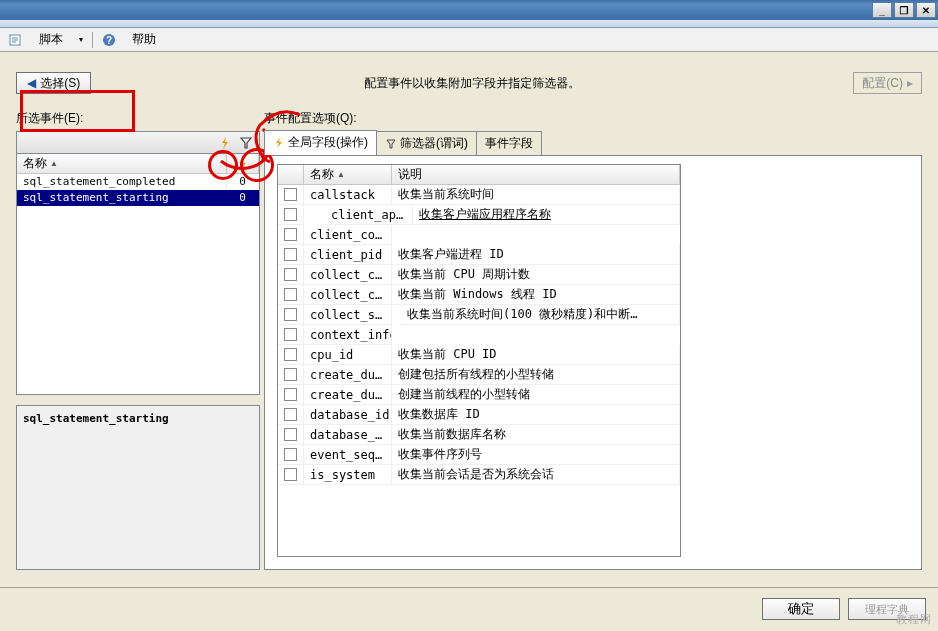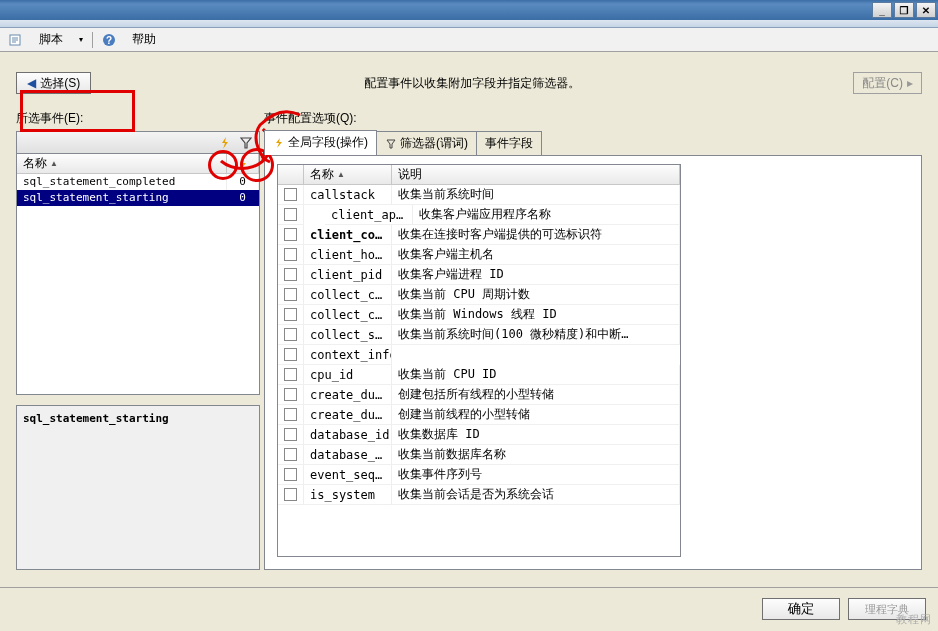--- a/index.html
+++ b/index.html
@@ -458,35 +458,27 @@
                     <span class="chk"></span>
                   </div>
                   <div class="fgrid-cell" style="width: 88px;">callstack</div>
                   <div class="fgrid-cell" style="flex: 1 1 0%;">收集当前系统时间</div>
                 </div>
                 <div class="fgrid-row">
                   <div class="fgrid-cell" style="width: 26px; justify-content: center;">
                     <span class="chk"></span>
                   </div>
                   <div class="fgrid-cell" style="width: 88px; margin-left: 21px;">client_ap…</div>
-                  <div class="fgrid-cell" style="flex: 1 1 0%;">收集客户端应用程序名称</div>
-                </div>
-                <div class="fgrid-row">
-                  <div class="fgrid-cell" style="width: 26px; justify-content: center;">
-                    <span class="chk"></span>
-                  </div>
-                  <div class="fgrid-cell" style="width: 88px; font-weight: bold;">client_co…</div>
-                  <div class="fgrid-cell" style="flex: 1 1 0%;">收集在连接时客户端提供的可选标识符</div>
-                </div>
-                <div class="fgrid-row">
-                  <div class="fgrid-cell" style="width: 26px; justify-content: center;">
-                    <span class="chk"></span>
-                  </div>
-                  <div class="fgrid-cell" style="width: 88px;">client_ho…</div>
-                  <div class="fgrid-cell" style="flex: 1 1 0%;">收集客户端主机名</div>
+                  <div class="fgrid-cell" style="flex: 1 1 0%; text-decoration: underline;">收集客户端应用程序名称</div>
+                </div>
+                <div class="fgrid-row">
+                  <div class="fgrid-cell" style="width: 26px; justify-content: center;">
+                    <span class="chk"></span>
+                  </div>
+                  <div class="fgrid-cell" style="width: 88px;">client_co…</div>
                 </div>
                 <div class="fgrid-row">
                   <div class="fgrid-cell" style="width: 26px; justify-content: center;">
                     <span class="chk"></span>
                   </div>
                   <div class="fgrid-cell" style="width: 88px;">client_pid</div>
                   <div class="fgrid-cell" style="flex: 1 1 0%;">收集客户端进程 ID</div>
                 </div>
                 <div class="fgrid-row">
                   <div class="fgrid-cell" style="width: 26px; justify-content: center;">
@@ -500,21 +492,21 @@
                     <span class="chk"></span>
                   </div>
                   <div class="fgrid-cell" style="width: 88px;">collect_c…</div>
                   <div class="fgrid-cell" style="flex: 1 1 0%;">收集当前 Windows 线程 ID</div>
                 </div>
                 <div class="fgrid-row">
                   <div class="fgrid-cell" style="width: 26px; justify-content: center;">
                     <span class="chk"></span>
                   </div>
                   <div class="fgrid-cell" style="width: 88px;">collect_s…</div>
-                  <div class="fgrid-cell" style="flex: 1 1 0%;">收集当前系统时间(100 微秒精度)和中断…</div>
+                  <div class="fgrid-cell" style="flex: 1 1 0%; margin-left: 9px;">收集当前系统时间(100 微秒精度)和中断…</div>
                 </div>
                 <div class="fgrid-row">
                   <div class="fgrid-cell" style="width: 26px; justify-content: center;">
                     <span class="chk"></span>
                   </div>
                   <div class="fgrid-cell" style="width: 88px;">context_info</div>
                 </div>
                 <div class="fgrid-row">
                   <div class="fgrid-cell" style="width: 26px; justify-content: center;">
                     <span class="chk"></span>

